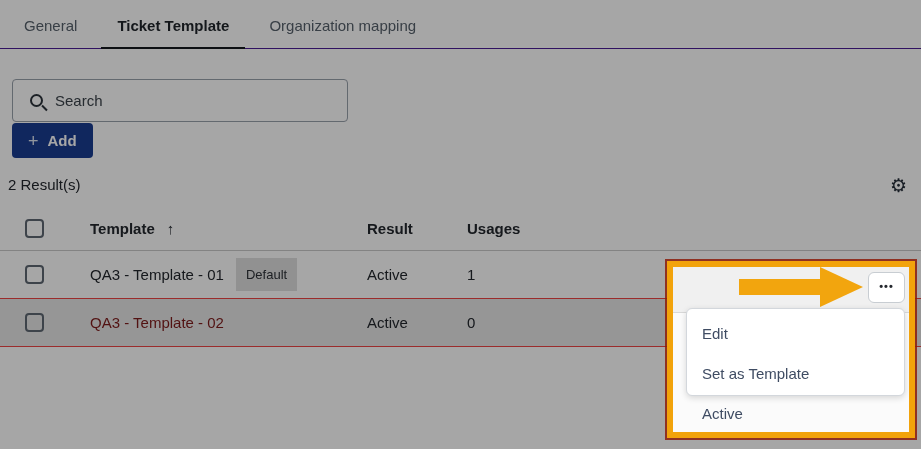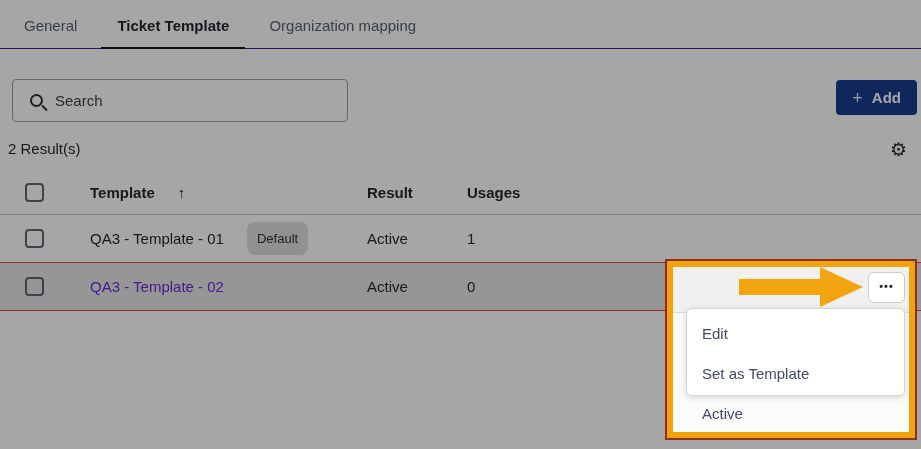--- a/index.html
+++ b/index.html
@@ -39,20 +39,21 @@
     height: 2px;
     background: #15191e;
   }
 
   
   .toolbar {
     display: flex;
     justify-content: space-between;
     align-items: flex-start;
     margin: 30px 4px 0 12px;
+    flex-direction: column;
   }
   .search {
     display: flex;
     align-items: center;
     gap: 12px;
     width: 336px;
     height: 43px;
     border: 1px solid #98a1ab;
     border-radius: 4px;
     padding: 0 10px 0 17px;
@@ -129,31 +130,31 @@
   }
   .trow.highlighted { background: #e6e6e6; }
   .cb {
     width: 19px; height: 19px;
     border: 2px solid #5e6772;
     border-radius: 4px;
     margin-left: 25px;
     background: transparent;
     cursor: pointer;
   }
-  .tpl-cell { display: flex; align-items: center; gap: 23px; }
+  .tpl-cell { display: flex; align-items: center; gap: 12px; }
   .sort { font-weight: 400; color: #2a2f36; }
   .badge {
     background: #dfdfdf;
     color: #2e3238;
     font-size: 13px;
     padding: 9px 10px;
-    border-radius: 8px;
+    border-radius: 0;
     white-space: nowrap;
   }
-  .link { color: #6d28d9; cursor: pointer; }
+  .link { color: #7f1d1d; cursor: pointer; }
 
   
   .dim {
     position: absolute;
     inset: 0;
     background: rgba(0, 0, 0, 0.35);
     z-index: 40;
     pointer-events: none;
   }
 

